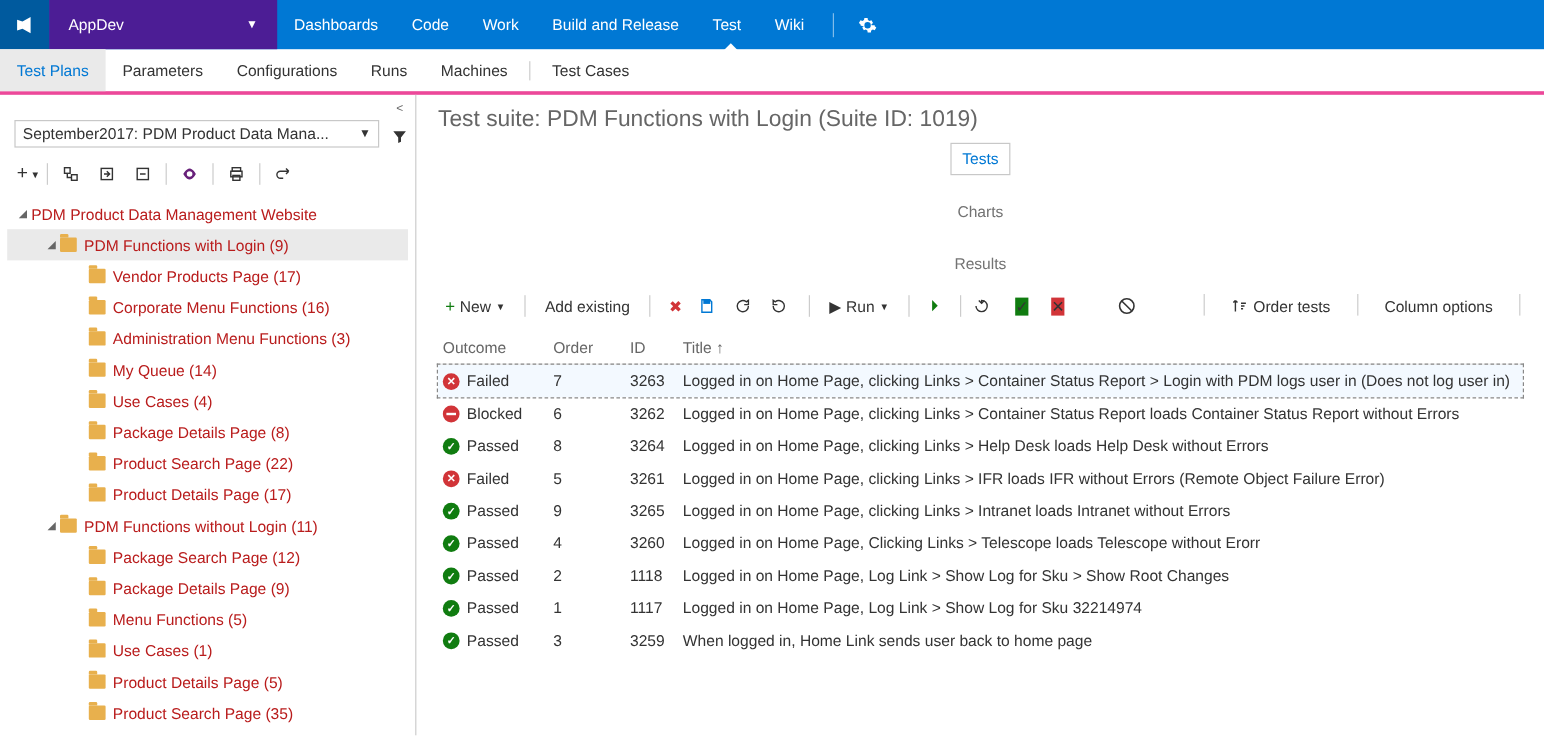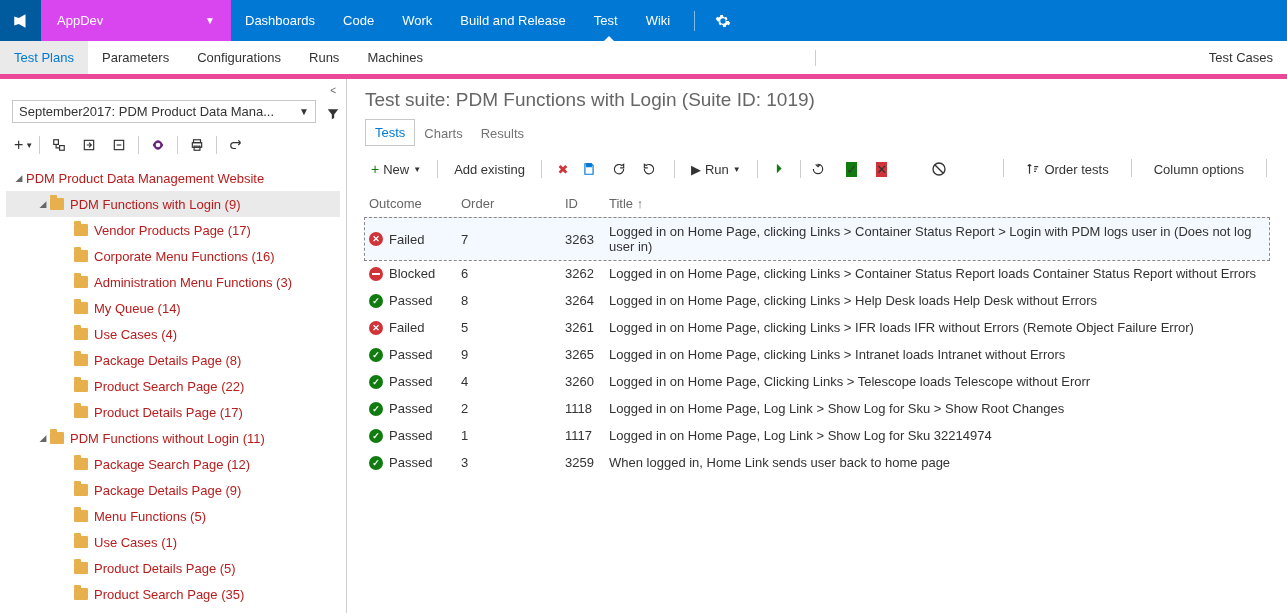--- a/index.html
+++ b/index.html
@@ -1,30 +1,30 @@
 <!DOCTYPE html>
 <html><head>
 <meta charset="utf-8">
 <style>
   * { box-sizing: border-box; margin: 0; padding: 0; }
   body { font-family: "Segoe UI", Arial, sans-serif; font-size: 13px; color: #333; background: #fff; width: 1287px; }
   
   
   .topnav { display: flex; align-items: center; background: #0078d4; height: 41px; color: #fff; }
   .topnav .logo { width: 41px; height: 41px; display: flex; align-items: center; justify-content: center; background: #005a9e; }
-  .topnav .project { display: flex; align-items: center; gap: 50px; padding: 0 16px; background: #d946ef; height: 100%; min-width: 190px; justify-content: space-between; }
+  .topnav .project { display: flex; align-items: center; gap: 50px; padding: 0 16px; background: #4c1d95; height: 100%; min-width: 190px; justify-content: space-between; }
   .topnav .project .chev { font-size: 10px; }
   .topnav .navtabs { display: flex; align-items: stretch; height: 100%; }
   .topnav .navtabs .tab { padding: 0 14px; display: flex; align-items: center; position: relative; cursor: pointer; }
   .topnav .navtabs .tab.active::after { content:""; position:absolute; left: 45%; bottom: -1px; border-left:6px solid transparent; border-right:6px solid transparent; border-bottom:6px solid #fff; }
   .topnav .sep { width: 1px; height: 20px; background: rgba(255,255,255,.5); margin: 0 10px; }
   .topnav .gear { padding: 0 10px; color: #fff; }
 
   
-  .subnav { display: flex; align-items: center; height: 38px; border-bottom: 5px solid #ec4899; padding-left: 0; justify-content: space-between; }
+  .subnav { display: flex; align-items: center; height: 38px; border-bottom: 3px solid #ec4899; padding-left: 0; }
   .subnav .stab { padding: 0 14px; height: 100%; display: flex; align-items: center; color: #333; cursor: pointer; }
   .subnav .stab.active { background: #eaeaea; color: #0078d4; }
   .subnav .ssep { width:1px; height:16px; background:#ccc; margin: 0 4px; }
 
   
   .layout { display: flex; height: 534px; }
   .leftcol { width: 347px; border-right: 1px solid #ccc; display: flex; flex-direction: column; }
   .rightcol { flex: 1; padding: 10px 18px; }
 
   
@@ -47,38 +47,38 @@
   .tree-row .fld { width:14px; height:12px; background:#e8b04d; margin-right:6px; border-radius:1px; position:relative; }
   .tree-row .fld::before { content:""; position:absolute; top:-3px; left:0; width:7px; height:3px; background:#e8b04d; border-radius:1px 1px 0 0; }
   .tree-row .lbl { color:#b91c1c; font-size:13px; white-space:nowrap; }
   .tree-row.selected { background:#eaeaea; }
   .i1 { padding-left: 6px; }
   .i2 { padding-left: 30px; }
   .i3 { padding-left: 54px; }
 
   
   .suite-title { font-size:19px; color:#666; font-weight:400; margin-bottom: 8px; }
-  .tabs2 { display:flex; gap: 0; align-items:flex-end; margin-bottom: 12px; }
+  .tabs2 { display:flex; gap: 18px; align-items:center; margin-bottom: 12px; flex-direction: column; }
   .tabs2 .t { padding: 5px 9px; cursor:pointer; color:#737373; }
   .tabs2 .t.active { border:1px solid #c8c8c8; color:#0078d4; }
   
   .toolbar { display:flex; align-items:center; gap: 8px; margin-bottom: 10px; }
   .toolbar .btn { display:flex; align-items:center; gap:4px; padding: 3px 6px; cursor:pointer; color:#333; }
   .toolbar .icon { width:22px; text-align:center; }
   .toolbar .green { color:#107c10; }
   .toolbar .red { color:#d13438; }
   .toolbar .vsep { width:1px; height:18px; background:#ccc; margin: 0 2px; }
   .run-btn { color:#107c10; font-weight:400; display:flex; align-items:center; gap:4px; }
   .right-tools { margin-left:auto; display:flex; align-items:flex-start; gap:14px; }
 
   
   .thead { display:flex; color:#666; padding: 6px 4px; border-bottom:1px solid #e6e6e6; font-size:13px; }
   .col-out { width: 92px; }
   .col-ord { width: 64px; }
-  .col-id  { width: 44px; margin-left: 40px; }
+  .col-id  { width: 44px; }
   .col-tit { flex: 1; }
   .trow { display:flex; align-items:center; padding: 6px 4px; font-size:13px; }
   .trow.active { outline:1px dashed #888; background:#f3f9ff; }
   .oc { display:flex; align-items:center; gap:6px; }
   .oc .ico { width:14px; height:14px; border-radius:50%; display:flex; align-items:center; justify-content:center; color:#fff; font-size:9px; font-weight:bold; }
   .ico.pass { background:#107c10; }
   .ico.fail { background:#d13438; }
   .ico.block { background:#d13438; }
   .ico.block::after { content:""; width:8px; height:2px; background:#fff; }
   .ico.fail::after { content:"✕"; }

